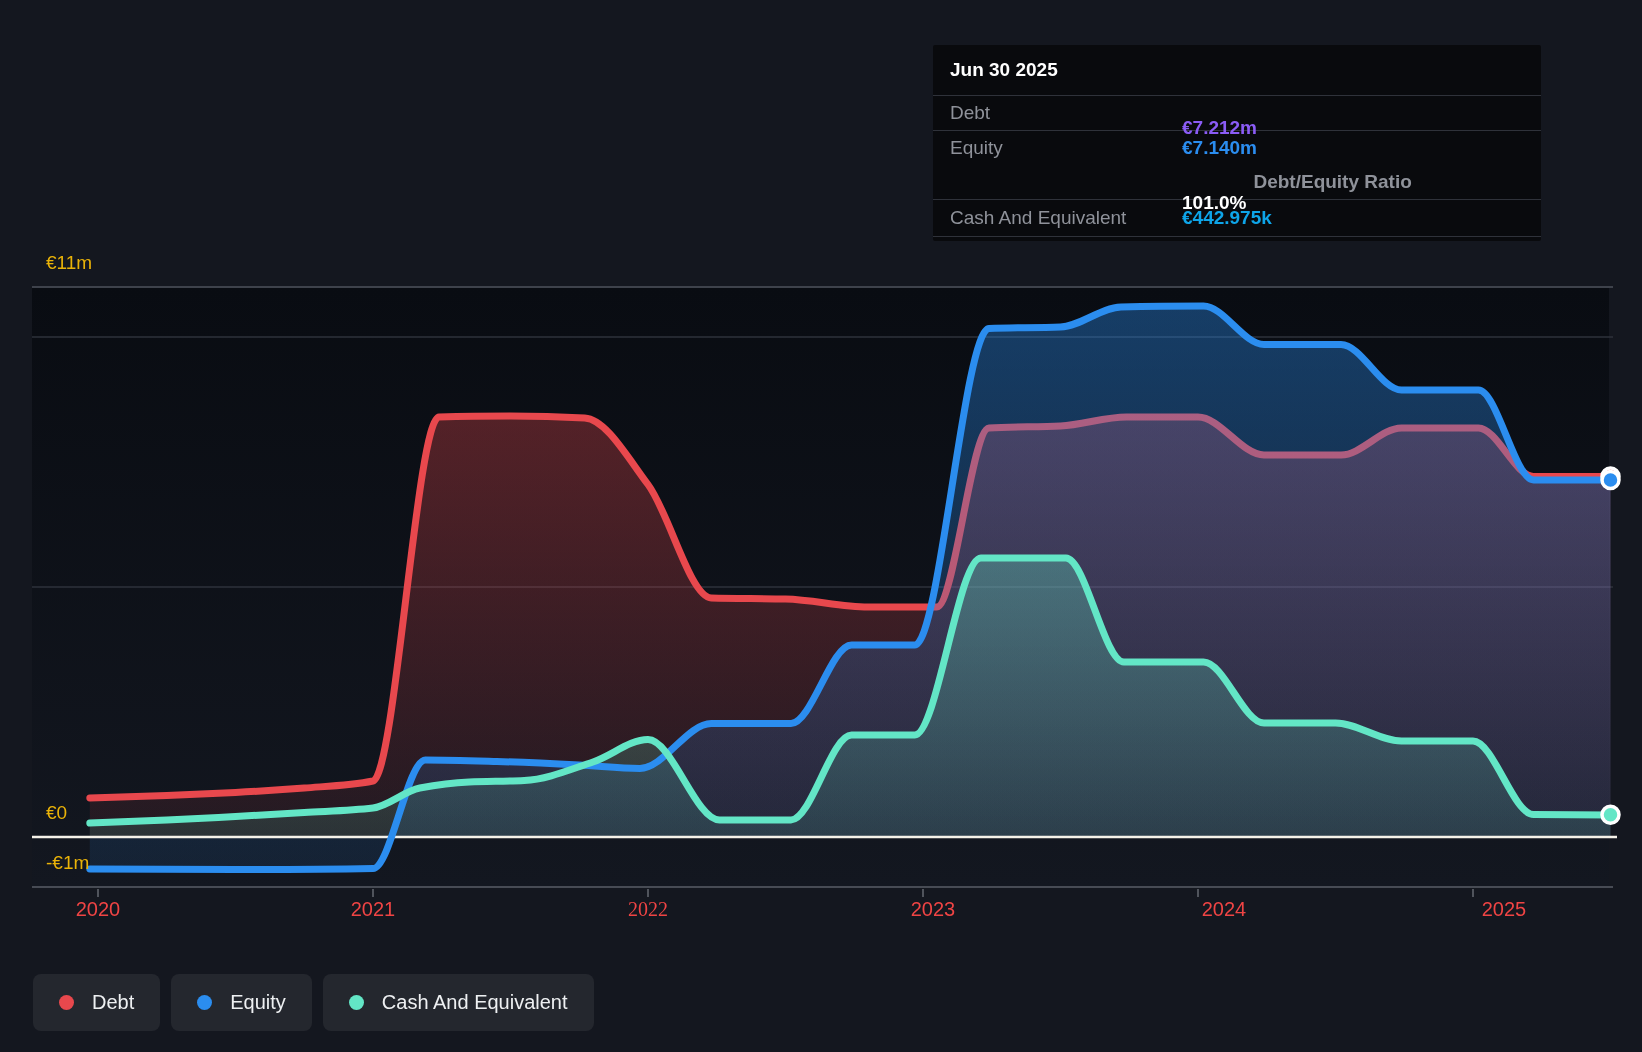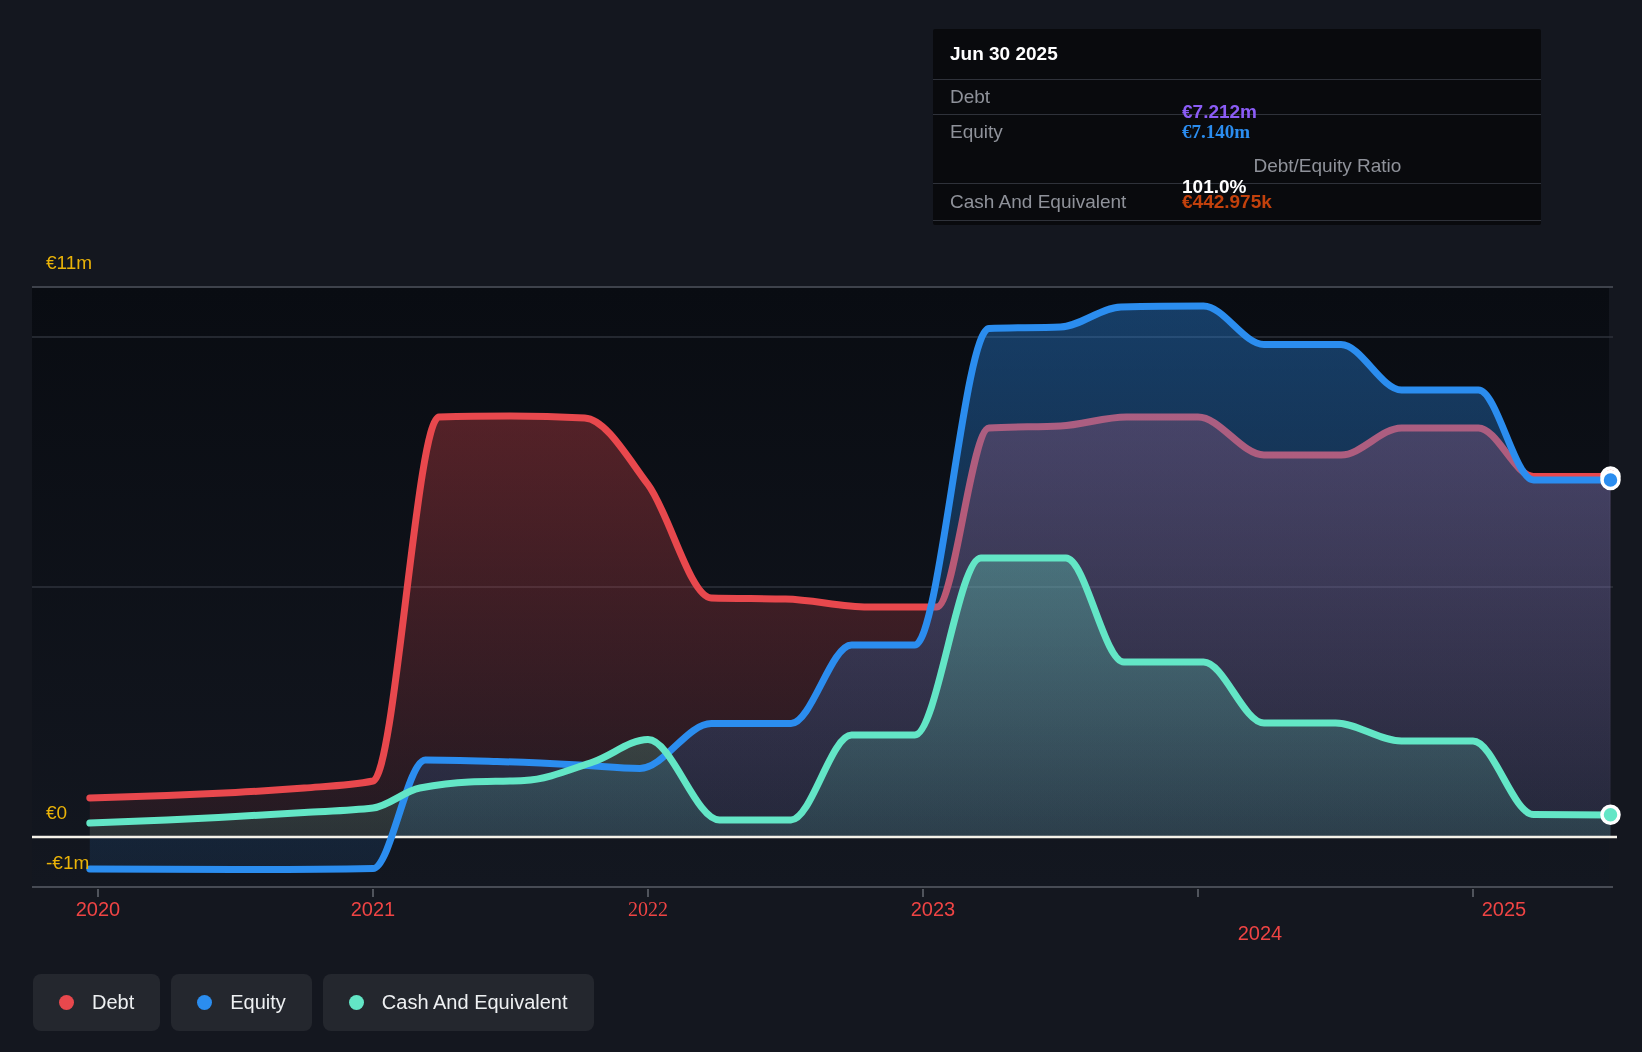--- a/index.html
+++ b/index.html
@@ -2,34 +2,34 @@
 <html><head>
 <meta charset="utf-8">
 <style>
   html,body{margin:0;padding:0;background:#14171f;}
   #app{position:relative;width:1642px;height:1052px;background:#14171f;overflow:hidden;
        font-family:"Liberation Sans",sans-serif;}
   #chart{position:absolute;left:0;top:0;width:1642px;height:1052px;}
   .ylabel{position:absolute;left:46px;color:#eab308;font-size:19px;}
   .xlabels span{position:absolute;top:898px;transform:translateX(-50%);color:#ef4444;font-size:20px;}
   
-  .tooltip{position:absolute;left:933px;top:29px;width:608px;background:#090a0d;
+  .tooltip{position:absolute;left:933px;top:45px;width:608px;background:#090a0d;
            border-radius:2px;color:#fff;font-size:19px;box-sizing:border-box;padding:0 0 4px 0;}
   .tt-title{height:50px;display:flex;align-items:center;padding-left:17px;
             font-weight:bold;border-bottom:1px solid #2f323a;}
   .tt-row{height:34px;display:flex;align-items:center;padding-left:17px;}
   .tt-row.bb{border-bottom:1px solid #2f323a;}
   .tt-row.last{height:36px;border-bottom:1px solid #2f323a;}
   .tt-label{width:232px;color:#8f929a;flex:0 0 auto;}
   .tt-value{font-weight:bold;}
   .v-debt{color:#8b5cf6;margin-top:30px;}
-  .v-equity{color:#2b8def;font-family:Liberation Serif, serif;}
-  .v-cash{color:#c2410c;text-align:right;}
+  .v-equity{color:#2b8def;}
+  .v-cash{color:#0ea5e9;text-align:right;}
   .v-white{color:#ffffff;margin-top:41px;}
-  .tt-suffix{color:#8f929a;font-weight:normal;margin-left:7px;}
+  .tt-suffix{color:#8f929a;font-weight:bold;margin-left:7px;}
   
   .legend{position:absolute;left:33px;top:974px;display:flex;gap:11px;}
   .pill{height:57px;display:flex;align-items:center;gap:18px;padding:0 26px;
         background:#24272e;border-radius:8px;cursor:pointer;}
   .pill .dot{width:15px;height:15px;border-radius:50%;flex:0 0 auto;}
   .pill .lab{color:#eef0f2;font-size:20px;white-space:nowrap;}
 </style>
 </head>
 <body>
 
@@ -79,21 +79,21 @@
 
   <div class="ylabel" style="top:252px">€11m</div>
   <div class="ylabel" style="top:802px">€0</div>
   <div class="ylabel" style="top:852px">-€1m</div>
 
   <div class="xlabels">
       <span style="left: 98px;">2020</span>
       <span style="left: 373px;">2021</span>
       <span style="left: 648px; font-family: Liberation Serif, serif;">2022</span>
       <span style="left: 933px;">2023</span>
-      <span style="left: 1260px; margin-top: 24px;">2024</span>
+      <span style="left: 1224px;">2024</span>
       <span style="left: 1504px;">2025</span>
     </div>
 
   <div class="tooltip">
     <div class="tt-title">Jun 30 2025</div>
     <div class="tt-row bb">
       <span class="tt-label">Debt</span>
       <span class="tt-value v-debt">€7.212m</span>
     </div>
     <div class="tt-row">

